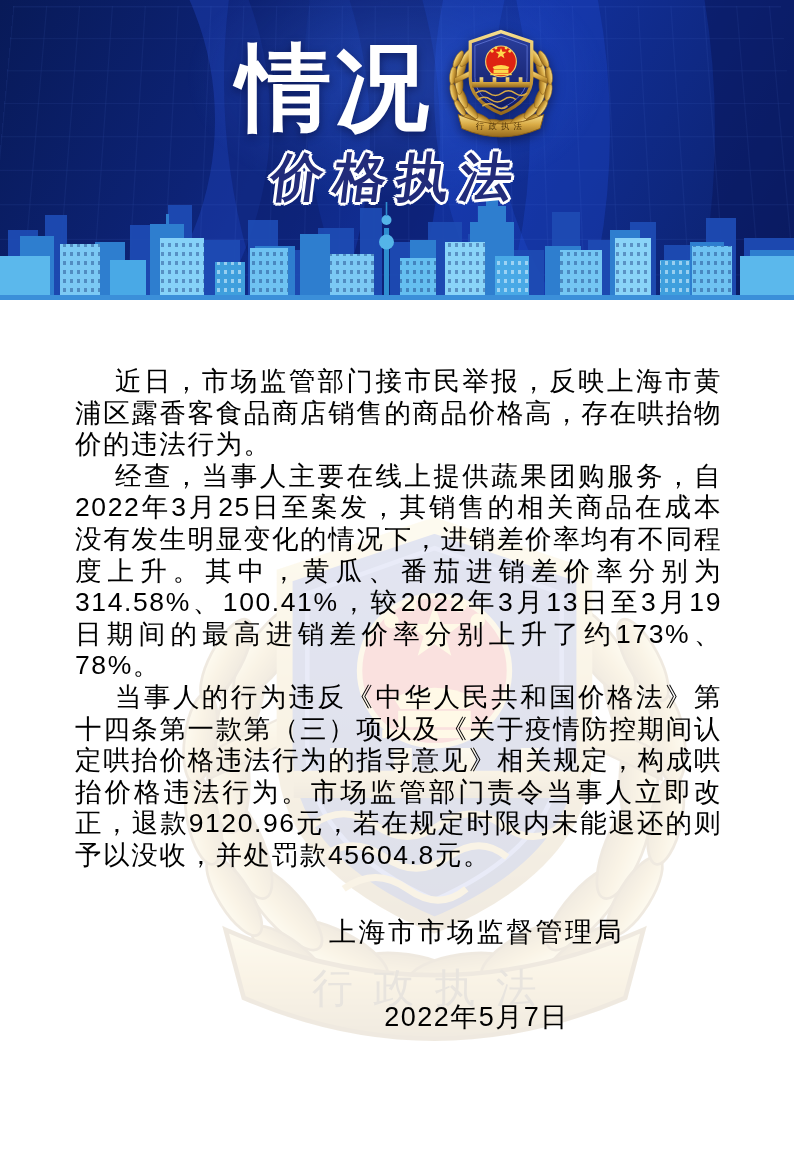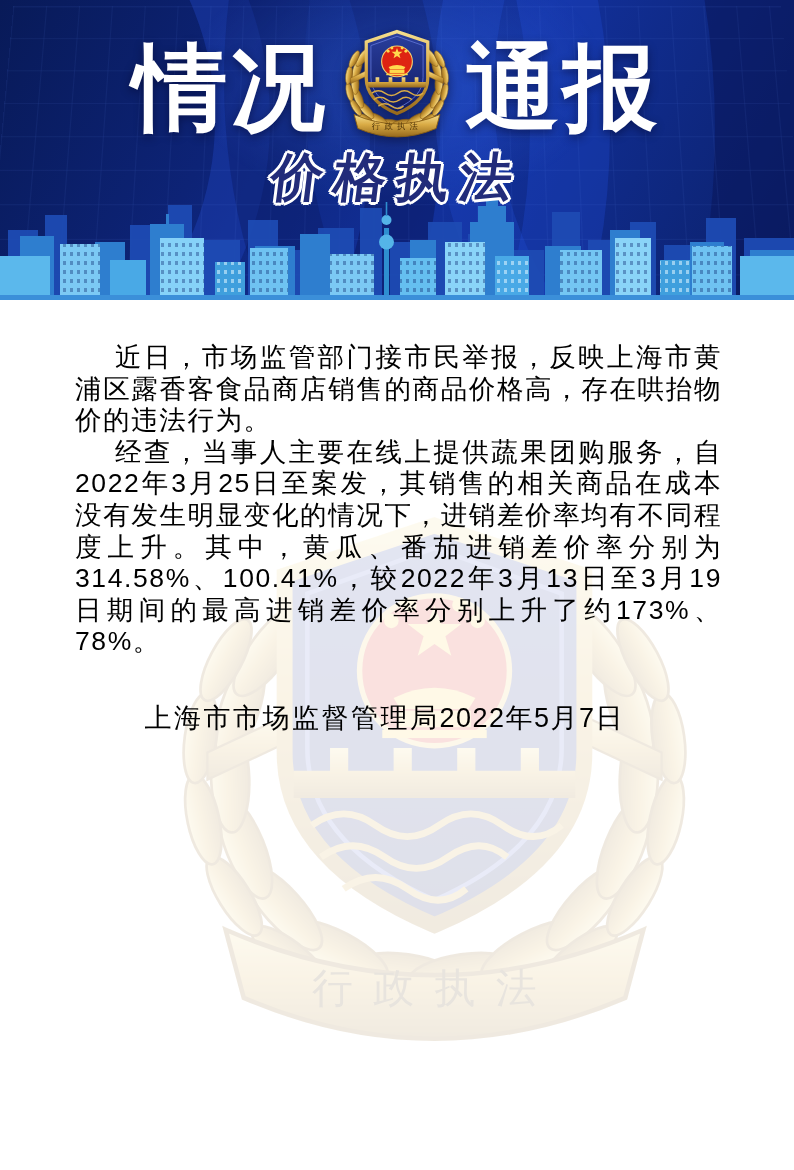--- a/index.html
+++ b/index.html
@@ -52,39 +52,39 @@
     color:var(--subtitle-fill);
     transform:skewX(-7deg);
     text-shadow:
       -2px -2px 0 #fff,2px -2px 0 #fff,-2px 2px 0 #fff,2px 2px 0 #fff,
       0 -3px 0 #fff,0 3px 0 #fff,-3px 0 0 #fff,3px 0 0 #fff;
   }
   .skyline{position:absolute;left:0;bottom:0;width:794px;height:120px;z-index:3;}
   
   .doc{
     position:relative;width:794px;height:870px;background:#ffffff;
-    padding:42px 72px 0 75px;
+    padding:66px 72px 0 75px;
   }
   .watermark{
     position:absolute;left:162px;top:198px;width:545px;height:600px;
     opacity:.13;z-index:0;pointer-events:none;
   }
   .doc p{
     position:relative;z-index:1;
     font-size:26.5px;line-height:31.6px;letter-spacing:1.6px;
     color:var(--body-text);
     text-align:justify;text-indent:40px;
   }
   .sign-block{
     position:relative;z-index:1;
-    display:flex;flex-direction:row;align-items:center;
-    width:max-content;margin:42px 98px 0 auto;
+    display:flex;flex-direction:column;align-items:center;
+    width:max-content;margin:42px 98px 0 auto;gap:28px;
   }
   .sign-name{font-size:27px;letter-spacing:2.5px;color:var(--body-text);}
-  .sign-date{font-size:27px;letter-spacing:1.5px;color:var(--body-text);}
+  .sign-date{font-size:27px;letter-spacing:1.5px;color:var(--body-text);margin-top:21px;}
 </style>
 </head>
 <body>
 
 <svg width="0" height="0" style="position:absolute" aria-hidden="true">
   <defs>
     <linearGradient id="gld" x1="0" y1="0" x2="0" y2="1">
       <stop offset="0" stop-color="#f6df8e"></stop>
         <stop offset=".45" stop-color="#d9ab45"></stop>
         <stop offset="1" stop-color="#96691c"></stop>
@@ -242,32 +242,32 @@
         <rect x="740" y="76" width="54" height="44" fill="#5bb8ec"></rect>
       </g>
       <rect x="0" y="115" width="794" height="5" fill="#3b8fd9"></rect>
     </svg>
 
     <div class="banner-title">
       <span class="title-word">情况</span>
       <svg class="badge-svg" viewBox="0 0 120 132">
         <use href="#emblem"></use>
       </svg>
-      <span class="title-word">通报</span>
     </div>
     <div class="banner-subtitle">价格执法</div>
   </header>
 
   <main class="doc">
     <svg class="watermark" viewBox="0 0 120 132">
       <use href="#emblem"></use>
     </svg>
 
     <p>近日，市场监管部门接市民举报，反映上海市黄浦区露香客食品商店销售的商品价格高，存在哄抬物价的违法行为。</p>
     <p>经查，当事人主要在线上提供蔬果团购服务，自2022年3月25日至案发，其销售的相关商品在成本没有发生明显变化的情况下，进销差价率均有不同程度上升。其中，黄瓜、番茄进销差价率分别为314.58%、100.41%，较2022年3月13日至3月19日期间的最高进销差价率分别上升了约173%、78%。</p>
+    <p>当事人的行为违反《中华人民共和国价格法》第十四条第一款第（三）项以及《关于疫情防控期间认定哄抬价格违法行为的指导意见》相关规定，构成哄抬价格违法行为。市场监管部门责令当事人立即改正，退款9120.96元，若在规定时限内未能退还的则予以没收，并处罚款45604.8元。</p>
 
     <div class="sign-block">
       <div class="sign-name">上海市市场监督管理局</div>
       <div class="sign-date">2022年5月7日</div>
     </div>
   </main>
 
 </div>
 
 </body></html>

